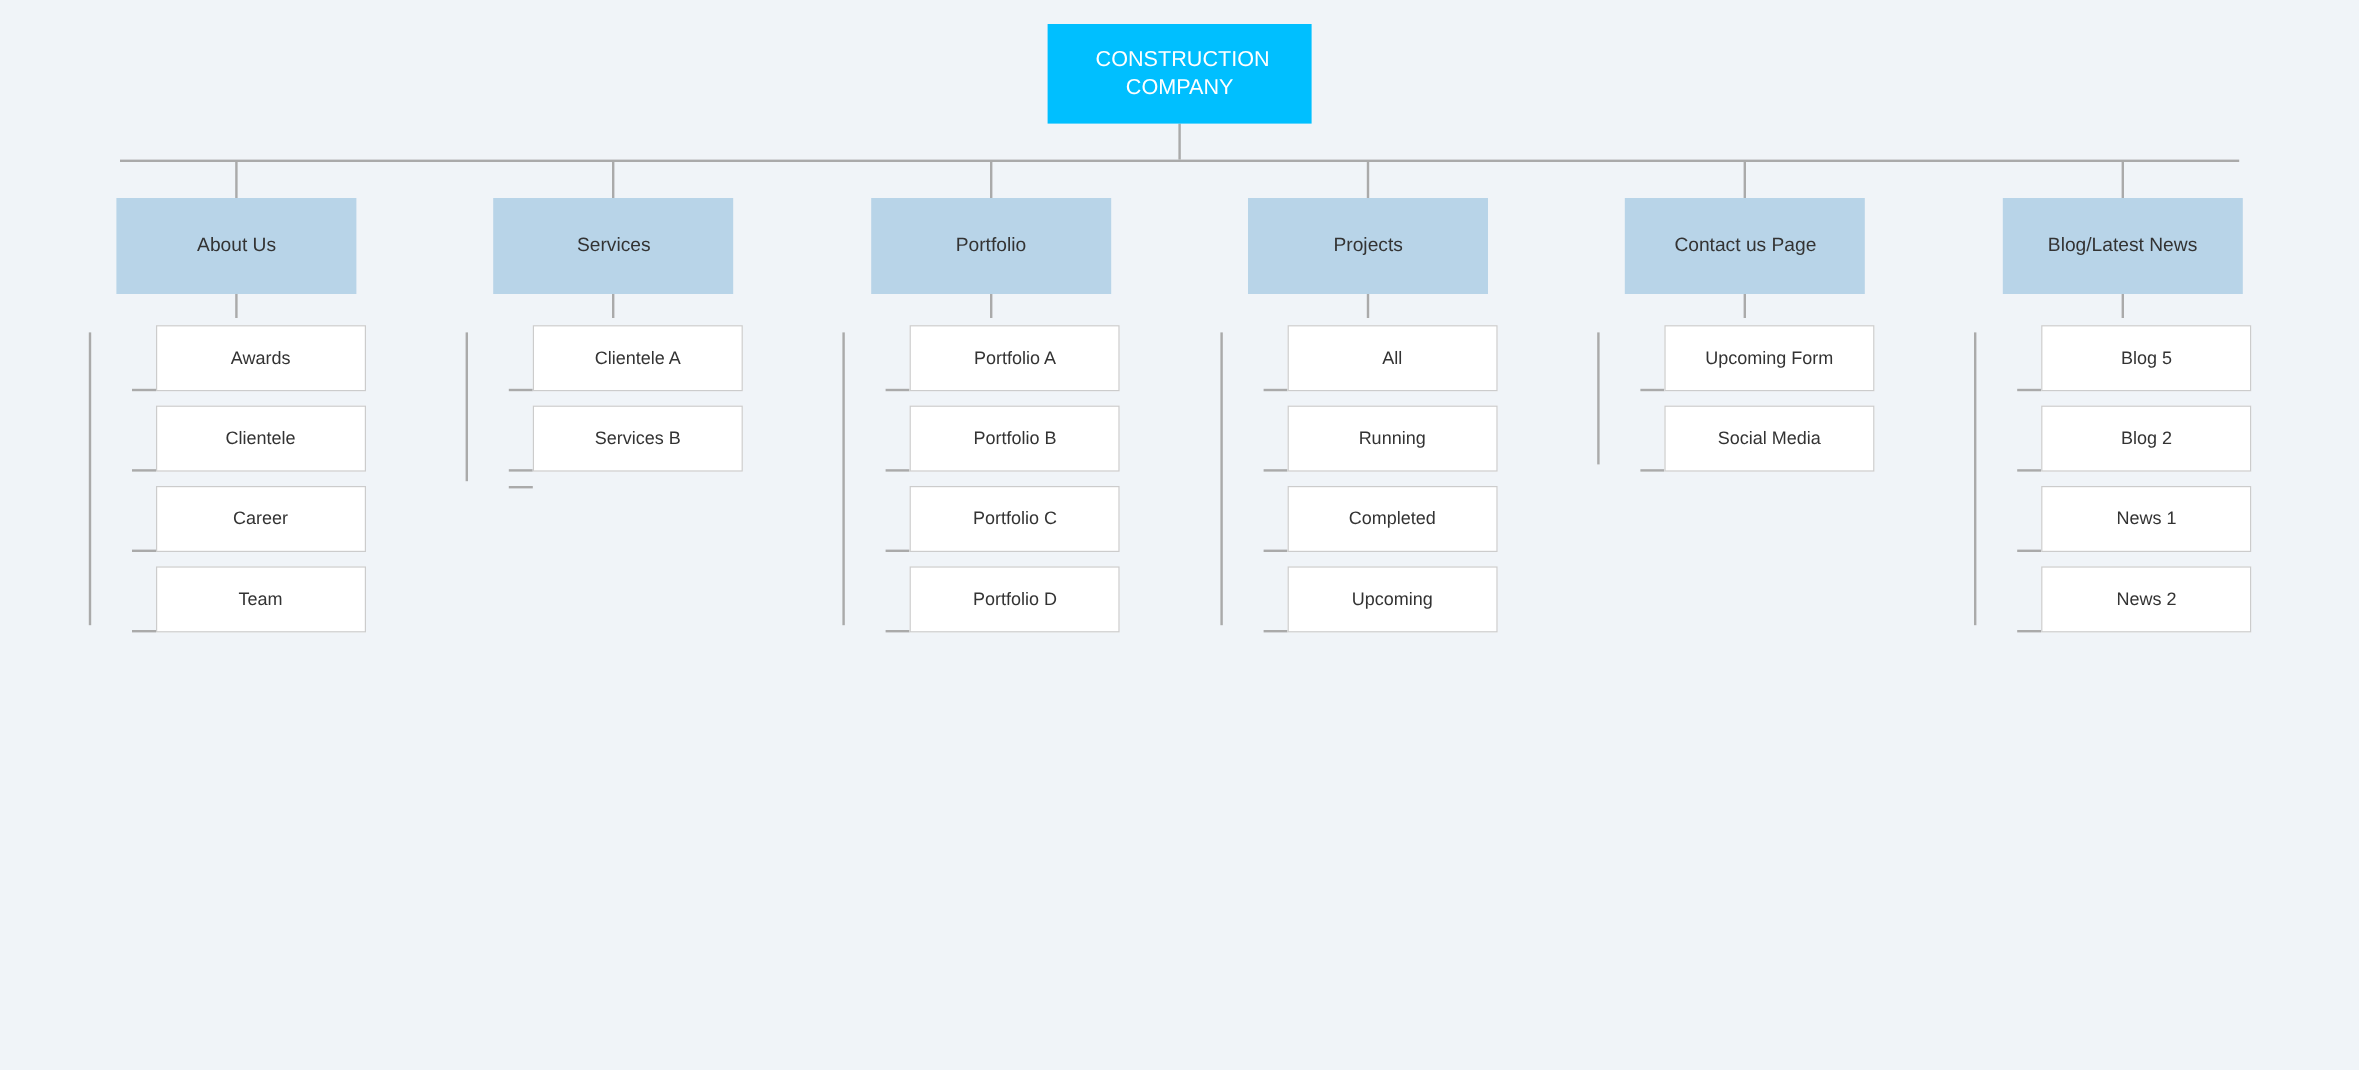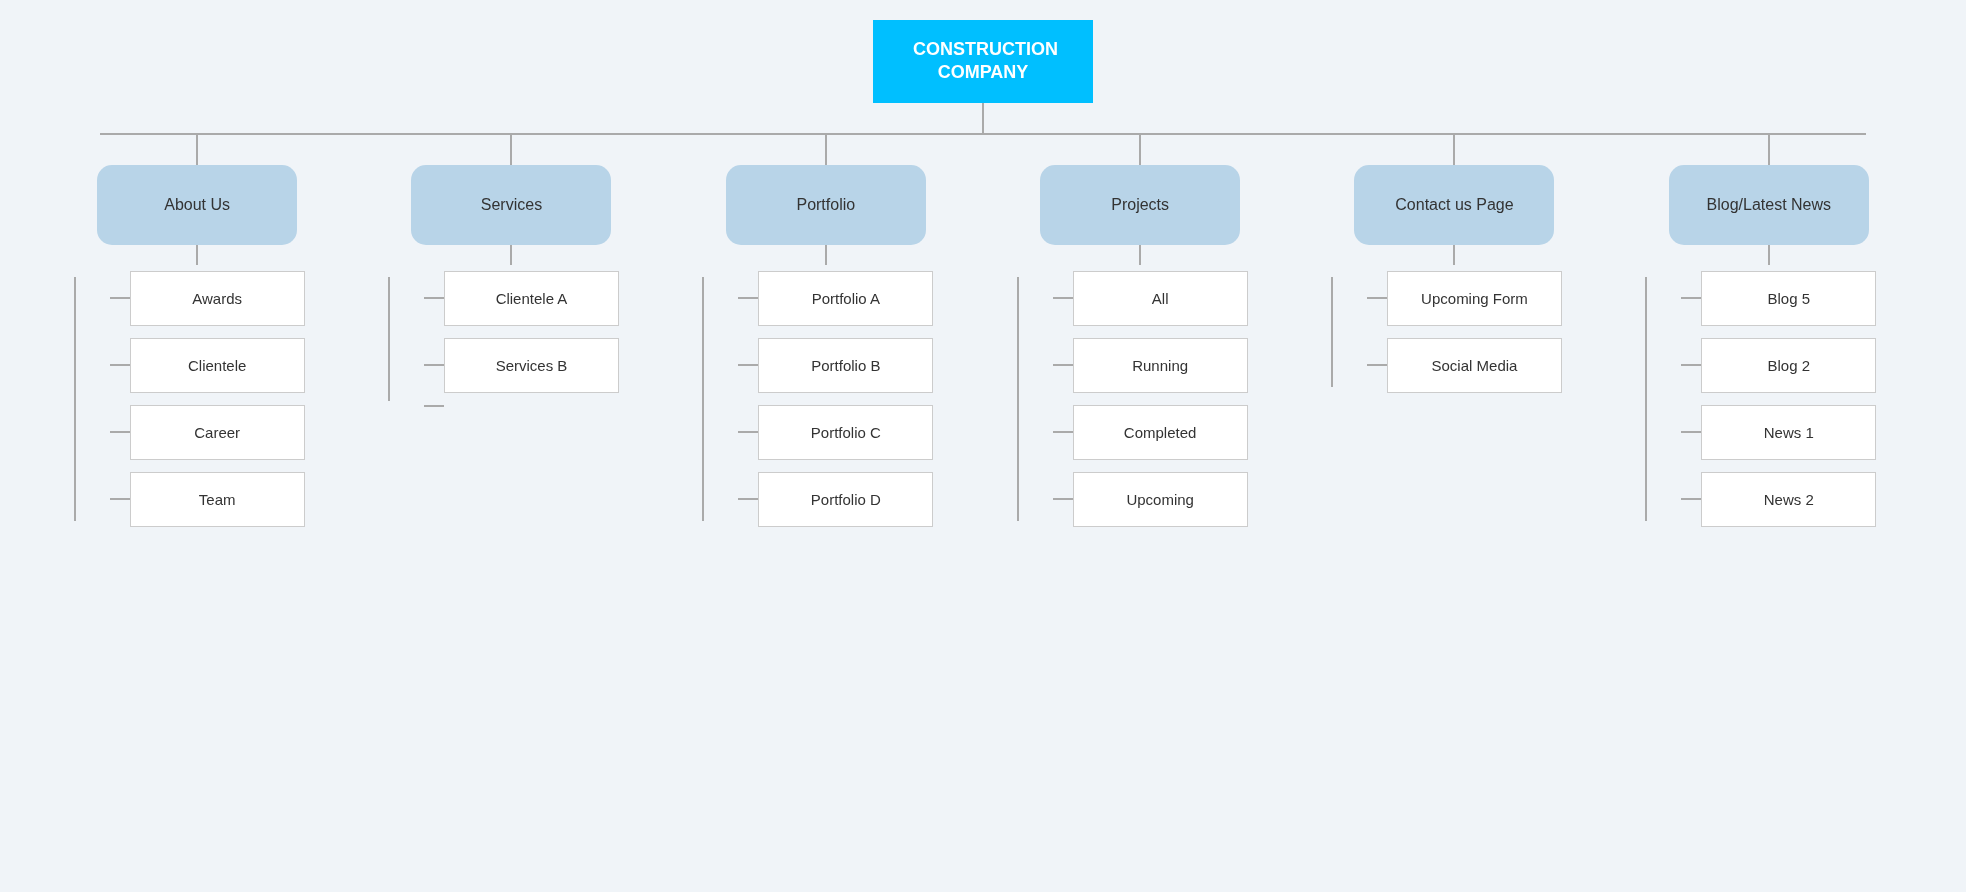--- a/index.html
+++ b/index.html
@@ -15,21 +15,21 @@
       display: flex;
       flex-direction: column;
       align-items: center;
       width: 100%;
     }
 
     
     .root-node {
       background: #00bfff;
       color: white;
-      font-weight: bold;
+      font-weight: normal;
       font-size: 18px;
       text-align: center;
       padding: 18px 40px;
       width: 220px;
       line-height: 1.3;
       position: relative;
       z-index: 1;
     }
 
     
@@ -84,21 +84,20 @@
       color: #333;
       font-size: 16px;
       text-align: center;
       padding: 22px 15px;
       width: 200px;
       min-height: 80px;
       display: flex;
       align-items: center;
       justify-content: center;
       position: relative;
-      border-radius: 15px;
     }
 
     
     .branch-children-connector {
       width: 2px;
       height: 20px;
       background: #aaa;
     }
 
     
@@ -115,21 +114,21 @@
       position: absolute;
       left: 0;
       top: 12px;
       bottom: 12px;
       width: 2px;
       background: #aaa;
     }
 
     .child-item-wrapper {
       display: flex;
-      align-items: center;
+      align-items: flex-end;
       margin: 6px 16px;
     }
 
     .child-h-line {
       width: 20px;
       height: 2px;
       background: #aaa;
       flex-shrink: 0;
     }
 

